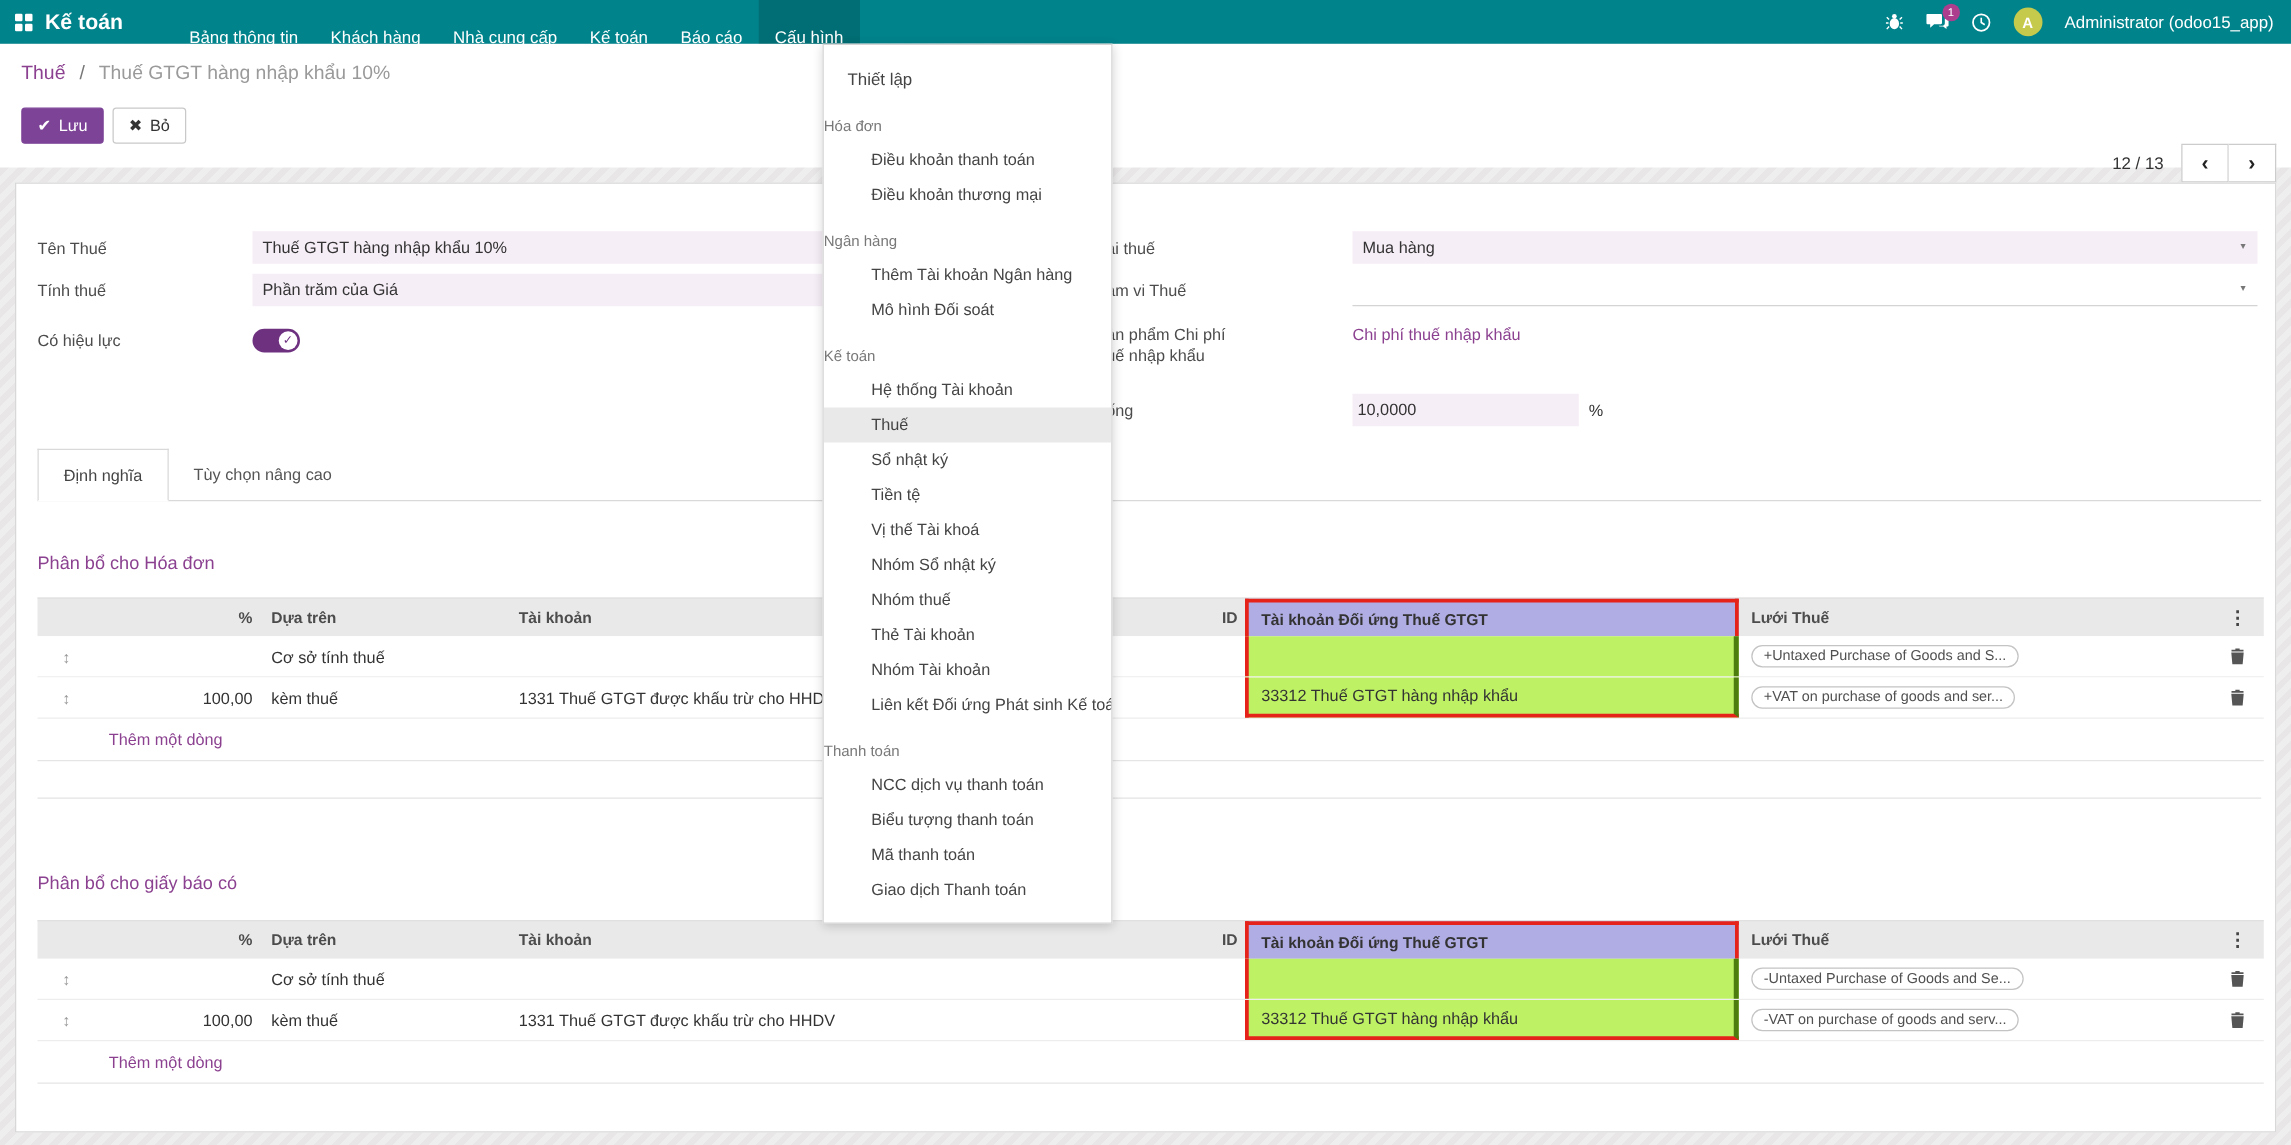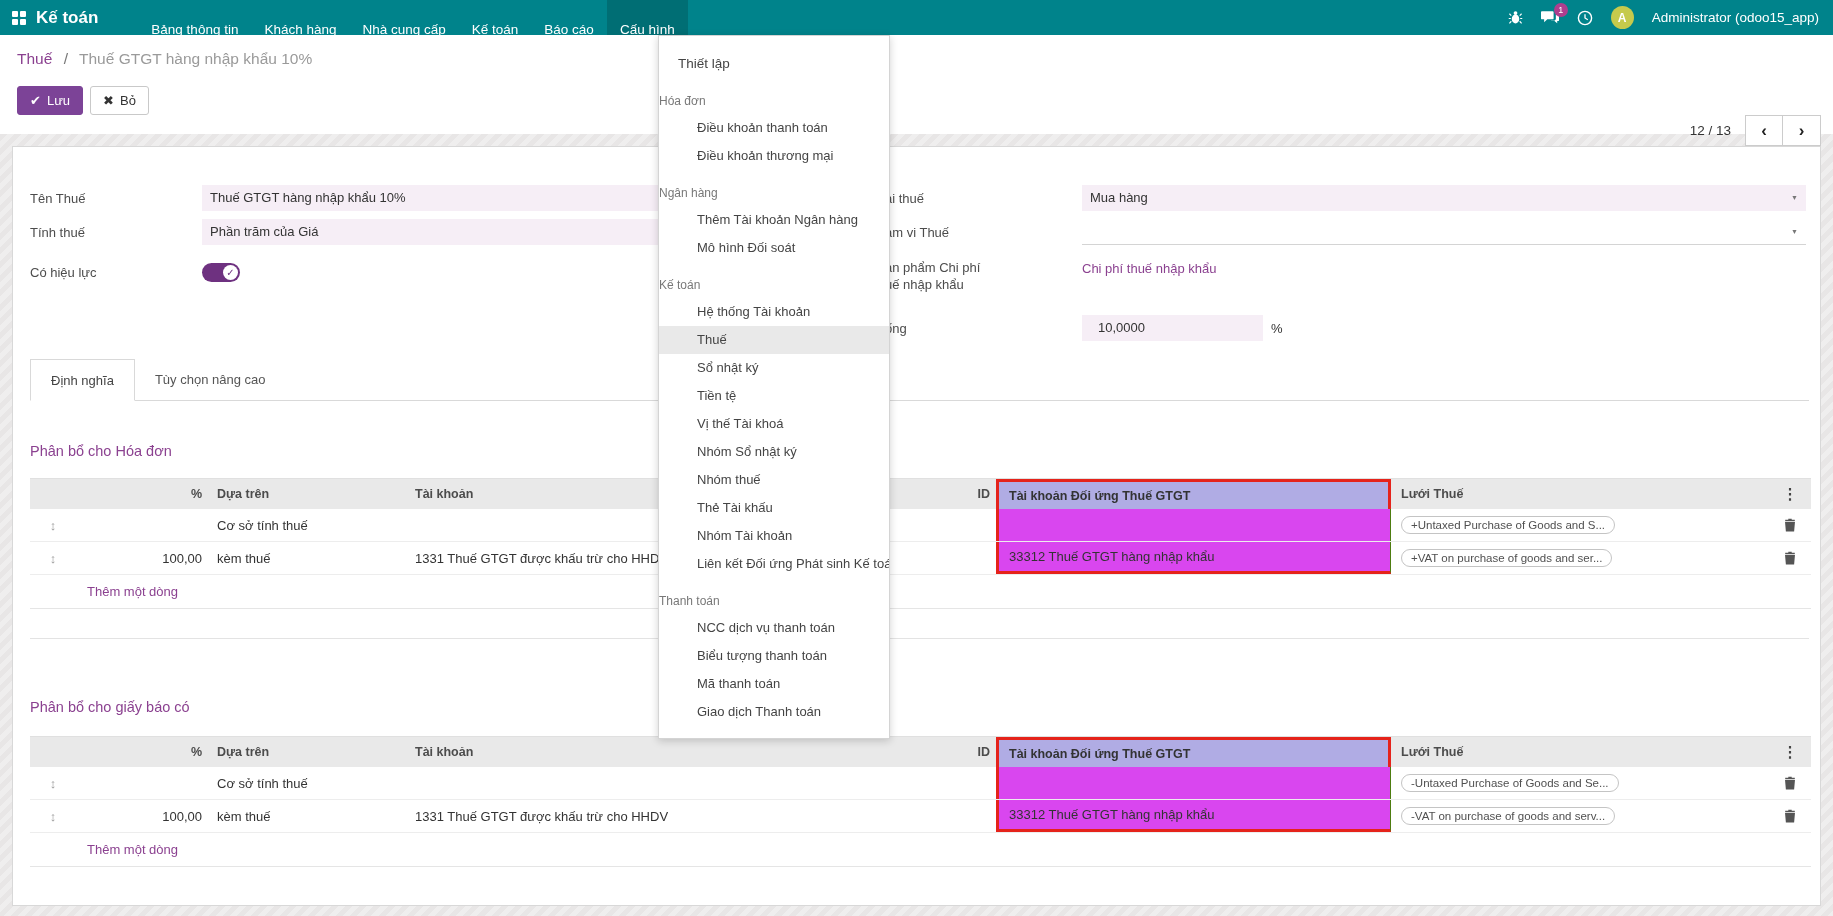--- a/index.html
+++ b/index.html
@@ -54,21 +54,21 @@
 .fr-label { width:197px; font-size:13px; color:#4c4c4c; flex:none; }
 .select-lav { background:#f6eef6; height:26px; line-height:26px; padding:0 8px; flex:1; font-size:13px; color:#333;
   display:flex; justify-content:space-between; align-items:center; cursor:pointer; }
 .select-empty { background:#fff; border-bottom:1px solid #d4d4d4; height:26px; flex:1;
   display:flex; justify-content:flex-end; align-items:center; padding-right:8px; cursor:pointer; }
 .caret { font-size:7px; color:#777; }
 .row-2line { display:flex; margin-top:10px; }
 .lbl-2l { width:197px; font-size:13px; color:#4c4c4c; line-height:17px; flex:none; }
 .link-purple { color:#8b4190; font-size:13px; cursor:pointer; }
 .row-amount { display:flex; align-items:center; margin-top:22px; }
-.amount-input { background:#f6eef6; width:181px; height:26px; line-height:26px; padding-left:16px; font-size:13px; color:#333; cursor:text; }
+.amount-input { background:#f6eef6; width:181px; height:26px; line-height:26px; padding-left:4px; font-size:13px; color:#333; cursor:text; }
 .pct-suffix { font-size:13px; color:#333; margin-left:8px; }
 
 
 .tabs { position:absolute; left:17px; right:11px; top:212px; height:42px; border-bottom:1px solid #d9d9d9; display:flex; }
 .tab { padding:0 20px; line-height:41px; font-size:13px; color:#555; cursor:pointer; }
 .tab.active { border:1px solid #d9d9d9; border-bottom:1px solid #fff; color:#444; margin-bottom:-1px; background:#fff; }
 
 
 .sec-title { position:absolute; left:17px; font-size:14.5px; color:#8b4190; }
 .t1-title { top:296px; } .t2-title { top:552px; }
@@ -81,21 +81,21 @@
 .cell { display:flex; align-items:center; }
 .c-handle { width:46px; justify-content:center; color:#999; font-size:13px; cursor:grab; }
 .c-pct { width:130px; justify-content:flex-end; padding-right:4px; }
 .c-based { width:198px; padding-left:11px; }
 .c-account { width:552px; padding-left:11px; white-space:nowrap; overflow:hidden; }
 .c-id { width:40px; justify-content:flex-end; padding-right:6px; }
 .c-hl { width:395px; padding-left:10px; white-space:nowrap; overflow:hidden; }
 .c-grid { width:378px; padding-left:10px; }
 .c-trash { width:42px; justify-content:center; cursor:pointer; }
 .hl-head { background:#b0ace4; border:3px solid #e5231b; border-bottom:none; color:#333; }
-.hl-cell { background:#d946ef; border-left:3px solid #e5231b; border-right:1px solid #4d7c0f;text-align:center; }
+.hl-cell { background:#bef264; border-left:3px solid #e5231b; border-right:4px solid #4d7c0f;text-align:center; }
 .hl-last { border-bottom:3px solid #e5231b; }
 .tag { display:inline-block; border:1px solid #c4c4c4; border-radius:11px; padding:2px 9px;
   font-size:11.5px; color:#505050; background:#fff; white-space:nowrap; cursor:pointer; }
 .tfoot { height:34px; display:flex; align-items:center; padding-left:57px; border-bottom:1px solid #e5e5e5; }
 .kebab { font-size:15px; color:#444; cursor:pointer; }
 
 
 .dropdown { position:absolute; left:658px; top:35px; width:232px; height:704px; background:#fff;
   border:1px solid #d4d4d4; box-shadow:0 2px 8px rgba(0,0,0,0.18); z-index:60; padding-top:14px; overflow:hidden; }
 .dd-item { height:28px; line-height:28px; padding-left:19px; font-size:13.5px; color:#444; cursor:pointer; white-space:nowrap; }
@@ -344,21 +344,21 @@
     <div class="dd-item dd-child">Thêm Tài khoản Ngân hàng</div>
     <div class="dd-item dd-child">Mô hình Đối soát</div>
     <div class="dd-section">Kế toán</div>
     <div class="dd-item dd-child">Hệ thống Tài khoản</div>
     <div class="dd-item dd-child active">Thuế</div>
     <div class="dd-item dd-child">Sổ nhật ký</div>
     <div class="dd-item dd-child">Tiền tệ</div>
     <div class="dd-item dd-child">Vị thế Tài khoá</div>
     <div class="dd-item dd-child">Nhóm Sổ nhật ký</div>
     <div class="dd-item dd-child">Nhóm thuế</div>
-    <div class="dd-item dd-child">Thẻ Tài khấu</div>
+    <div class="dd-item dd-child">Thẻ Tài khoản</div>
     <div class="dd-item dd-child">Nhóm Tài khoản</div>
     <div class="dd-item dd-child">Liên kết Đối ứng Phát sinh Kế toán</div>
     <div class="dd-section">Thanh toán</div>
     <div class="dd-item dd-child">NCC dịch vụ thanh toán</div>
     <div class="dd-item dd-child">Biểu tượng thanh toán</div>
     <div class="dd-item dd-child">Mã thanh toán</div>
     <div class="dd-item dd-child">Giao dịch Thanh toán</div>
     <div class="dd-section">Quản lý</div>
   </div>
 

